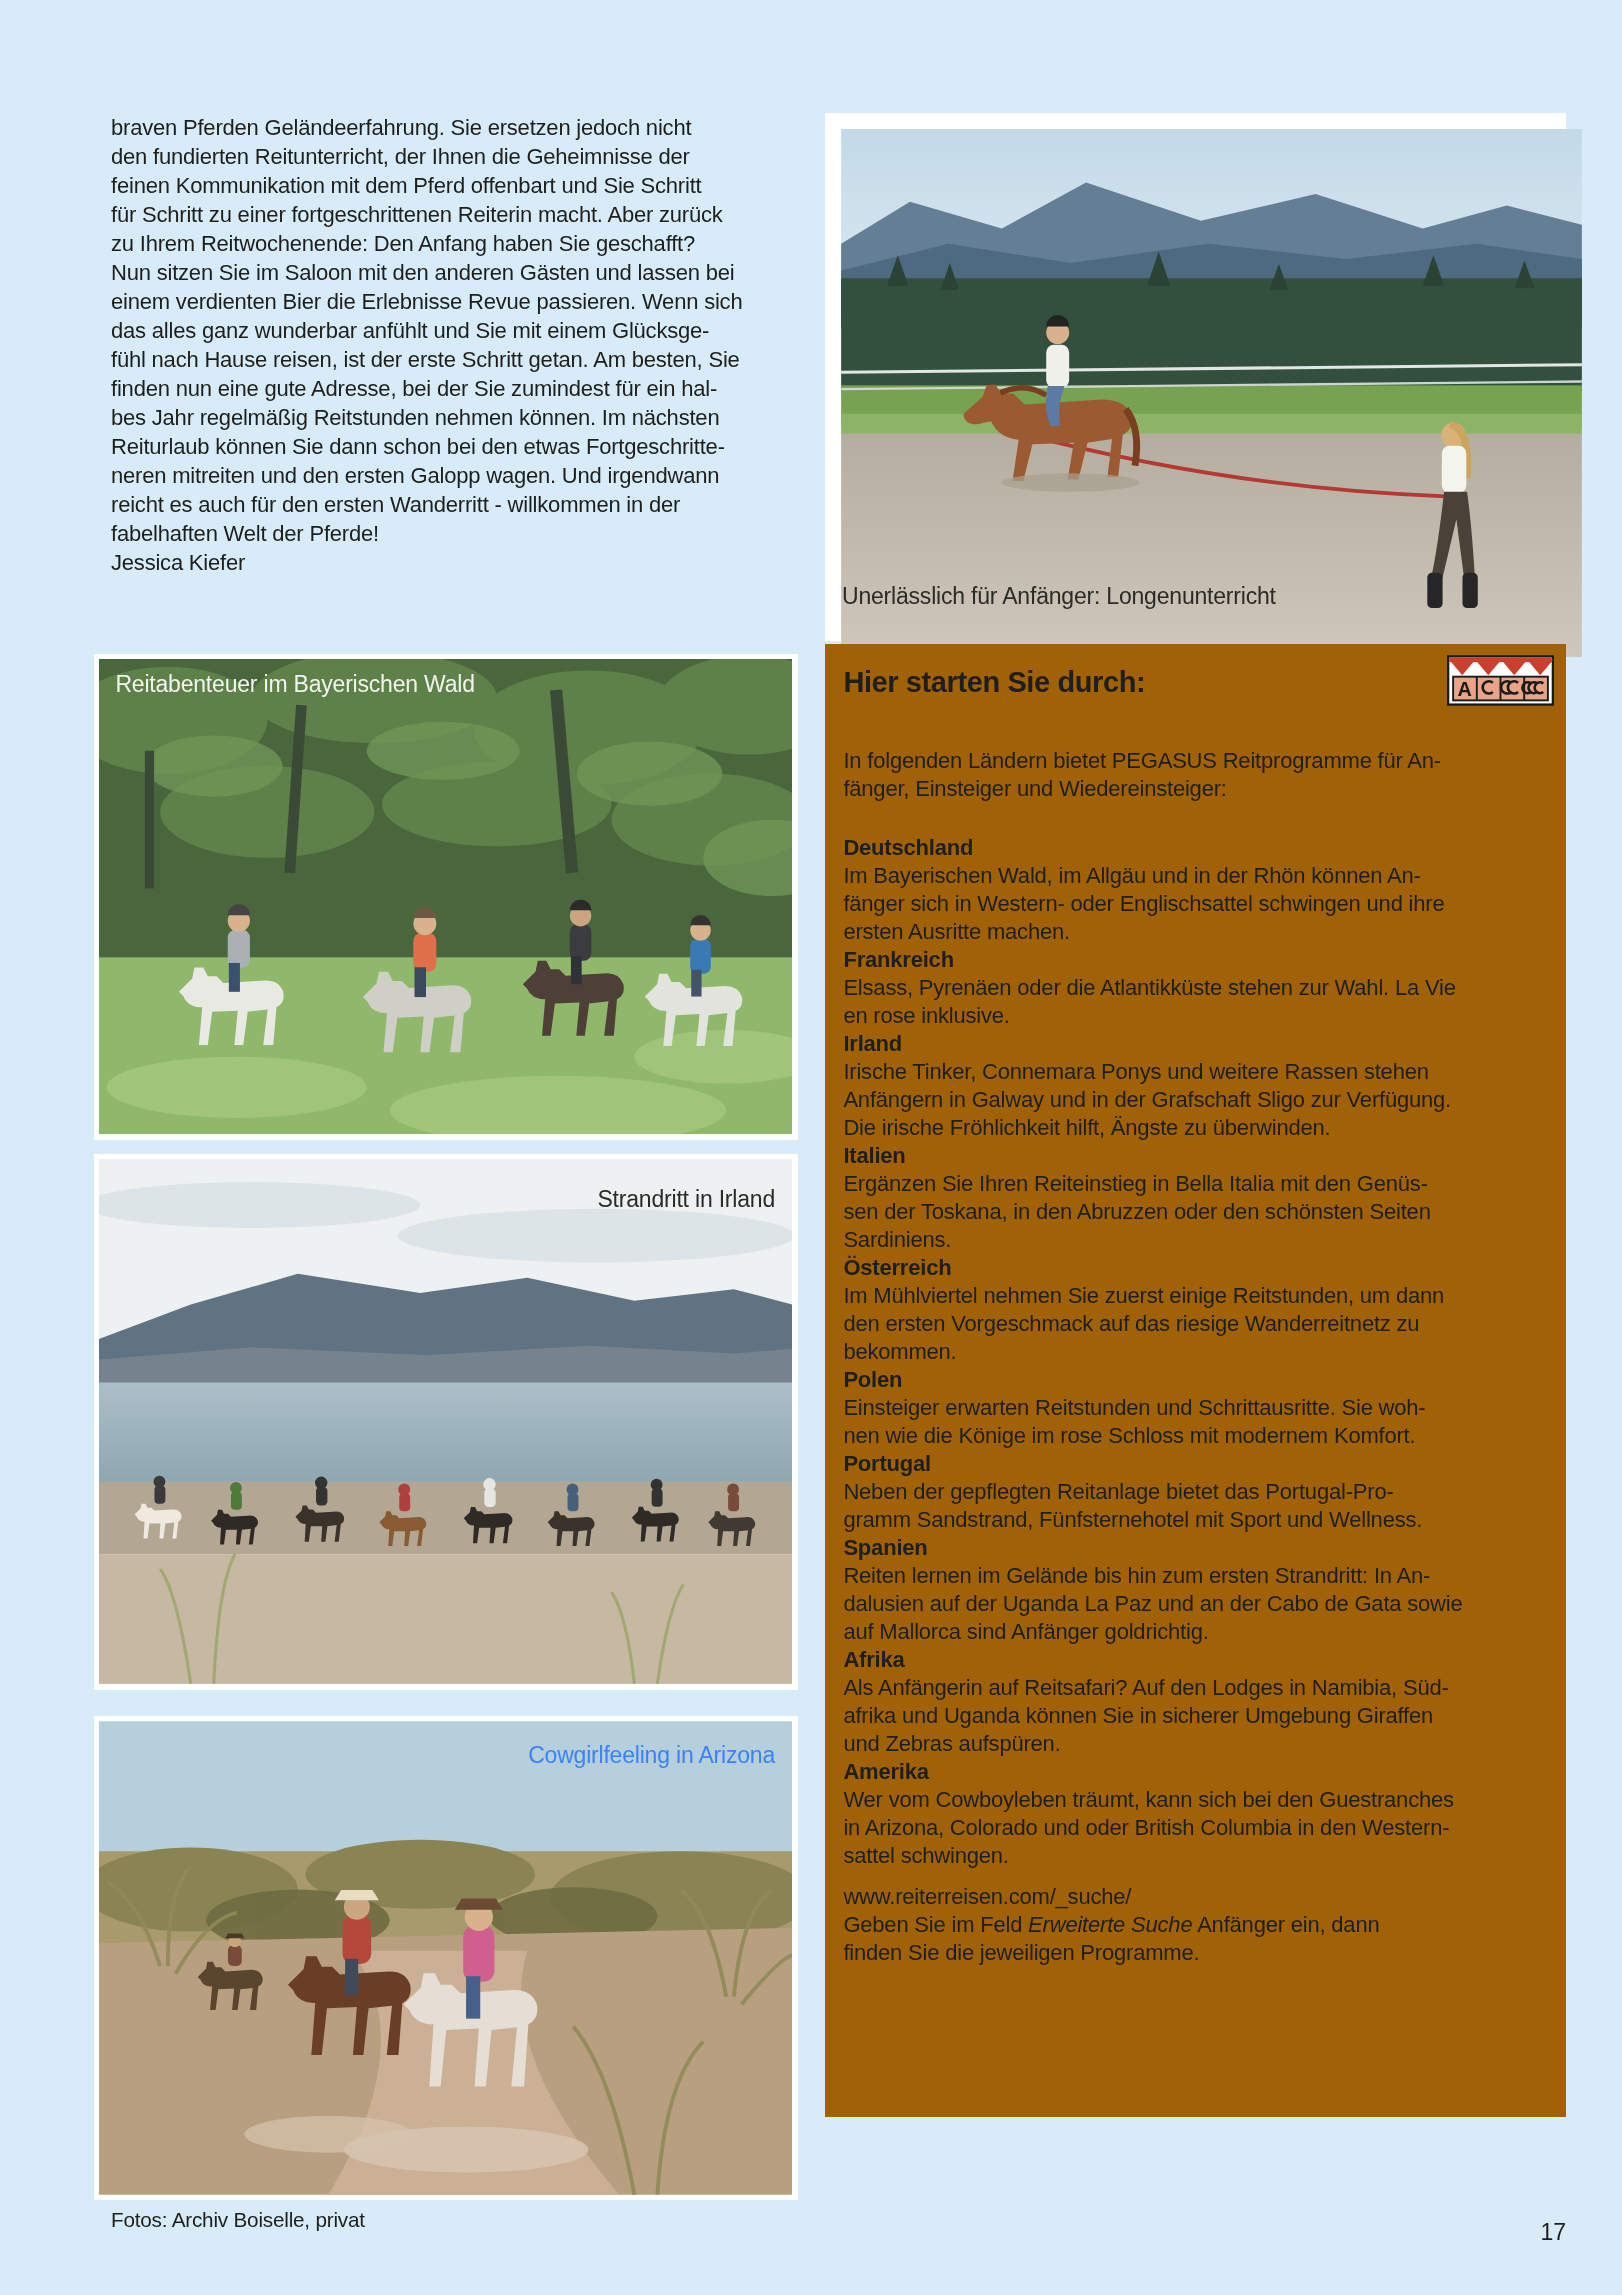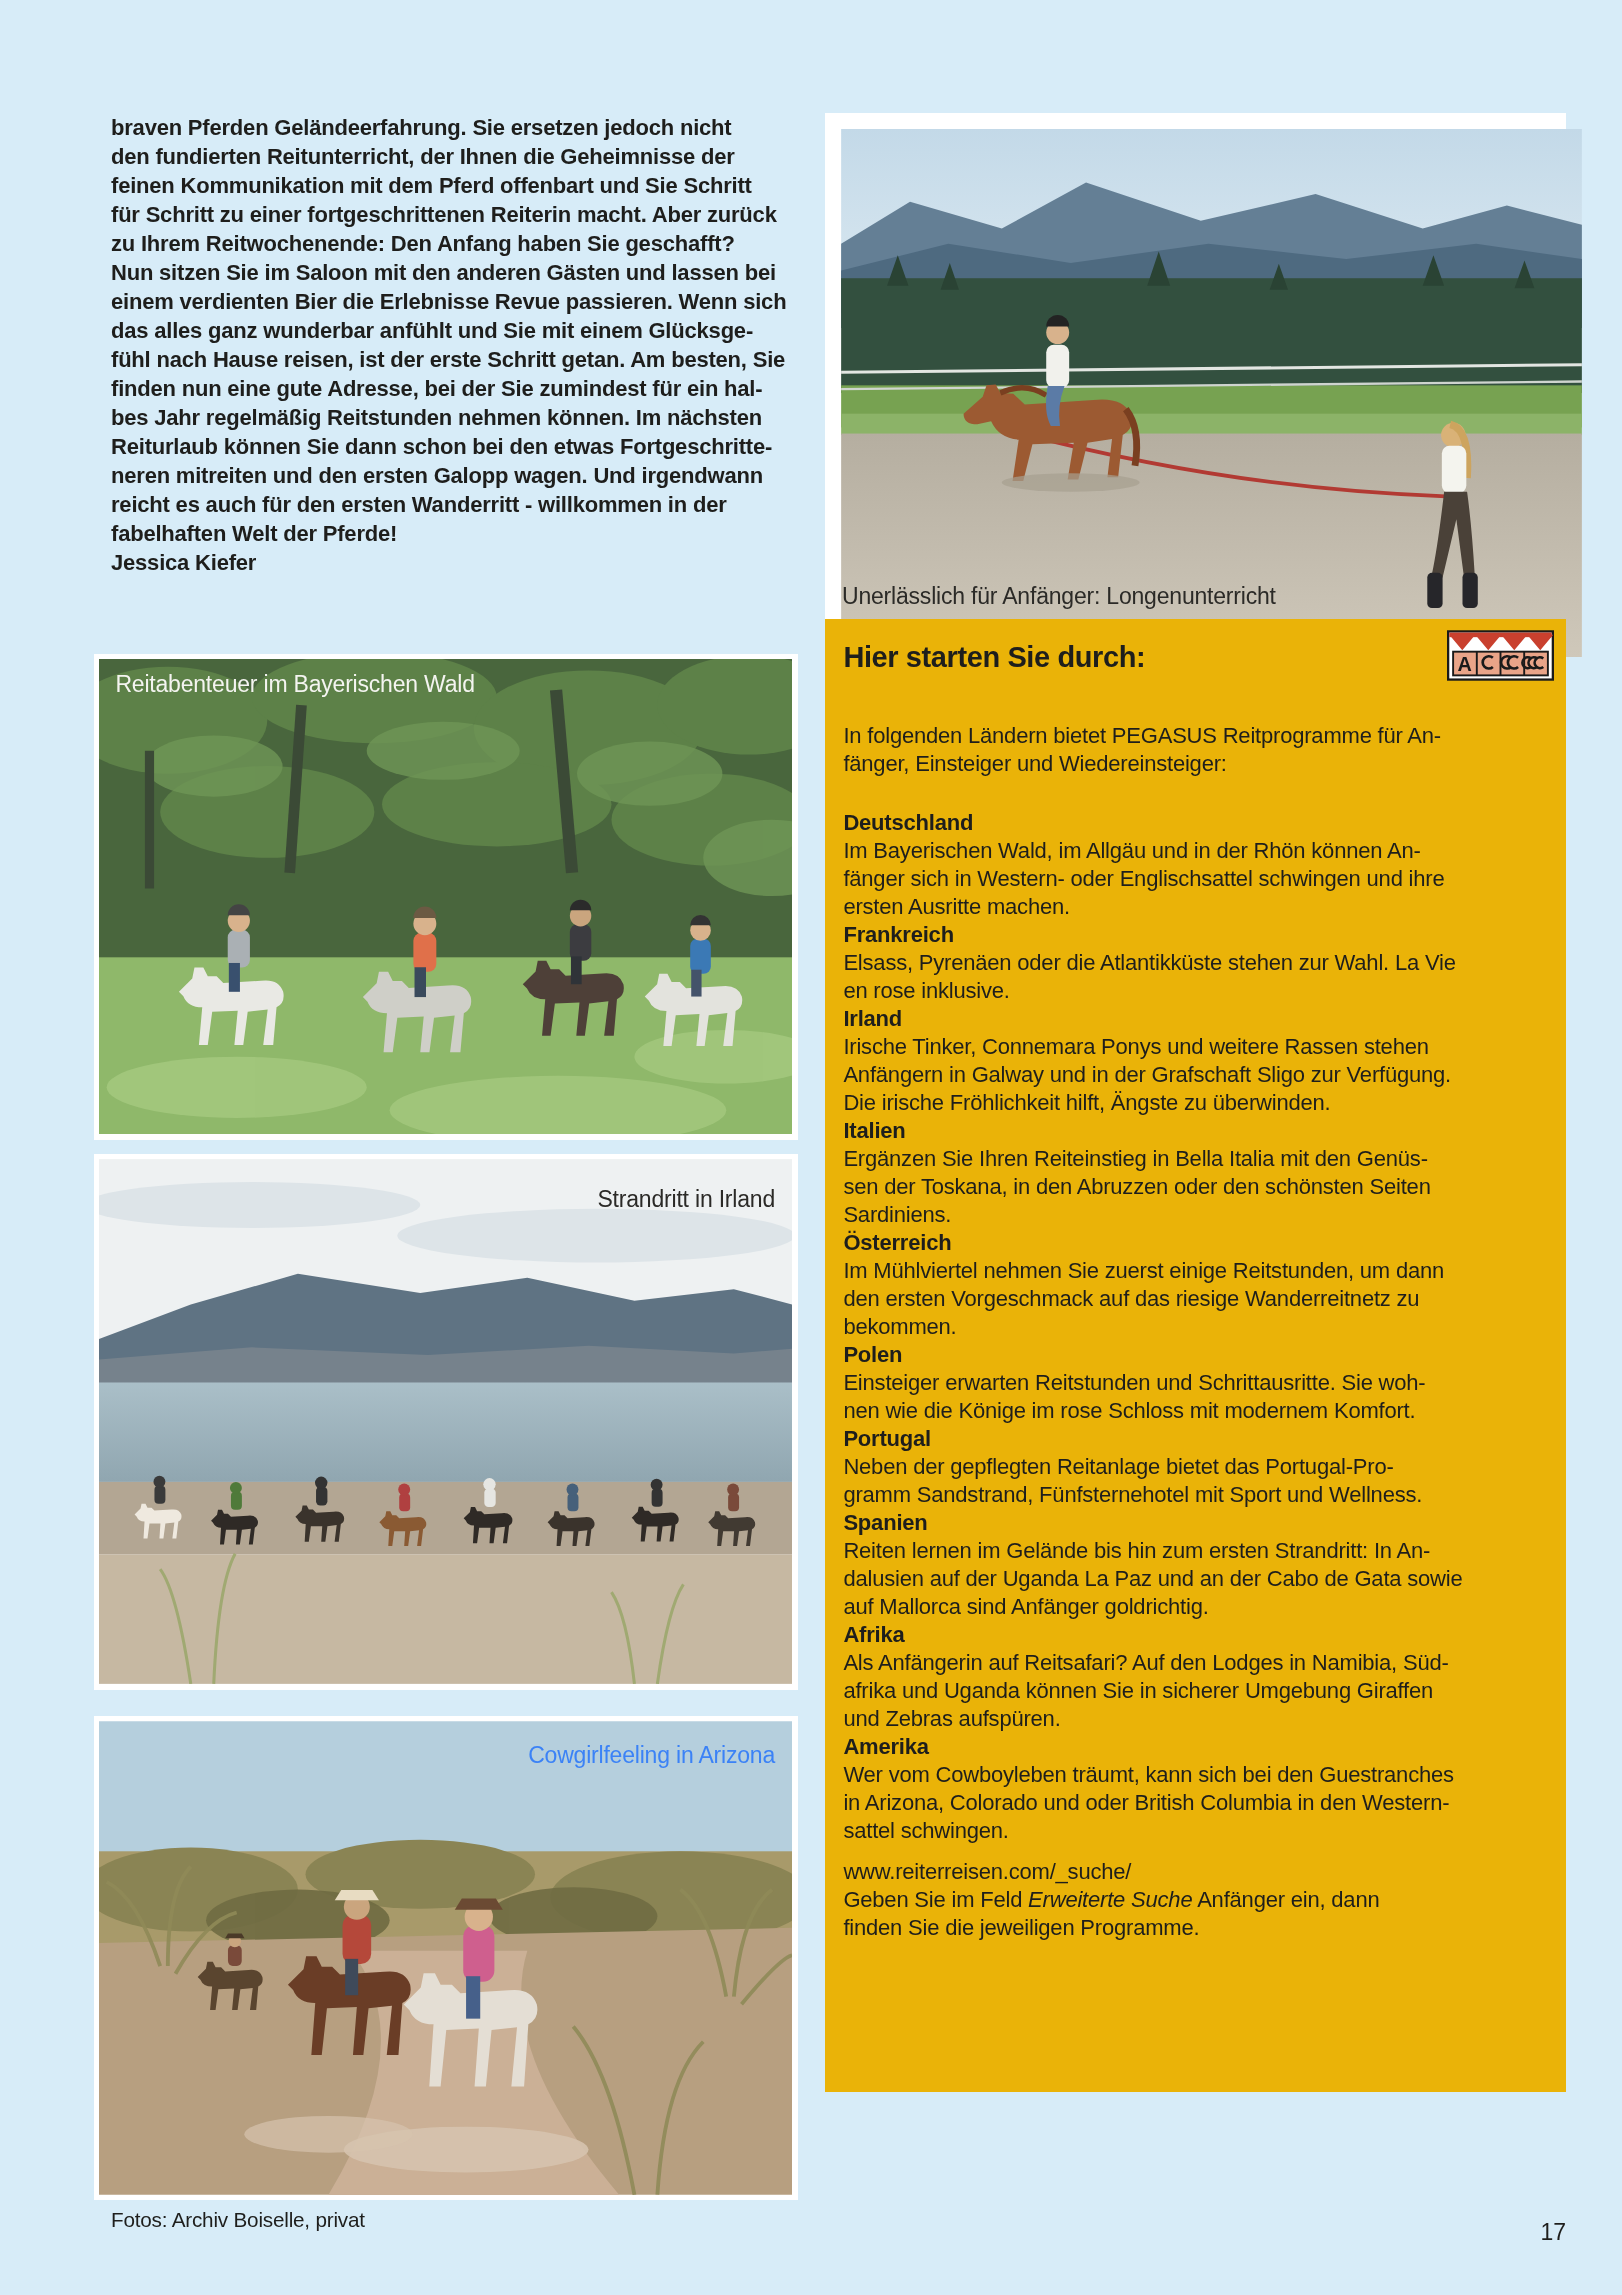--- a/index.html
+++ b/index.html
@@ -2,39 +2,39 @@
 <html style="font-size:12.2px"><head>
 <meta charset="utf-8">
 <style>
   html,body{margin:0;padding:0;}
   body{width:1623px;height:2295px;background:#d7ecf8;font-family:"Liberation Sans",sans-serif;color:#1e1e1c;}
   .page{position:relative;width:1623px;height:2295px;overflow:hidden;}
 
   
   .article{position:absolute;left:111px;top:113px;width:696px;
            font-size:22px;line-height:29px;letter-spacing:-0.2px;
-           white-space:pre-line;color:#1e1e1c;font-weight:bold;}
+           white-space:pre-line;color:#1e1e1c;}
 
   
   .photo{position:absolute;background:#ffffff;box-sizing:border-box;}
   .photo svg{display:block;}
   .photo .cap{position:absolute;font-size:23px;letter-spacing:-0.2px;}
   .photo-longe{left:825px;top:113px;width:741px;height:528px;padding:16px;}
   .photo-forest{left:94px;top:654px;width:704px;height:486px;padding:5.4px;}
   .photo-ireland{left:94px;top:1154px;width:704px;height:536px;padding:5.4px;}
   .photo-arizona{left:94px;top:1716px;width:704px;height:484px;padding:5.4px;}
 
   .cap-longe{left:17px;bottom:31px;color:#2b2a27;}
   .cap-forest{left:21.4px;top:17px;color:#f4f4f0;}
   .cap-ireland{right:23px;top:32px;color:#2b2a27;}
   .cap-arizona{right:23px;top:26px;color:#3b82f6;}
 
   
-  .panel{position:absolute;left:825px;top:619px;width:741px;height:1473px;
-         background:#eab308;box-sizing:border-box;padding:23px 18.4px 0 18.4px;}
+  .panel{position:absolute;left:825px;top:644px;width:741px;height:1473px;
+         background:#a16207;box-sizing:border-box;padding:23px 18.4px 0 18.4px;}
   .panel h2{margin:0 0 49px 0;font-size:29px;line-height:31px;letter-spacing:-0.4px;font-weight:700;}
   .panel .badge{position:absolute;top:10.7px;right:12.2px;width:107px;height:51px;}
   .panel p{margin:0;font-size:22px;line-height:28px;letter-spacing:-0.2px;white-space:pre-line;}
   .panel .intro{margin-bottom:31px;}
   .panel h3{margin:0;font-size:22px;line-height:28px;font-weight:700;letter-spacing:-0.2px;}
   .panel .url-block{margin-top:13px;}
   .panel em{}
 
   .credit{position:absolute;left:111px;top:2208px;font-size:20.7px;letter-spacing:-0.2px;}
   .pagenum{position:absolute;right:57px;top:2219px;font-size:23px;text-align:right;}

